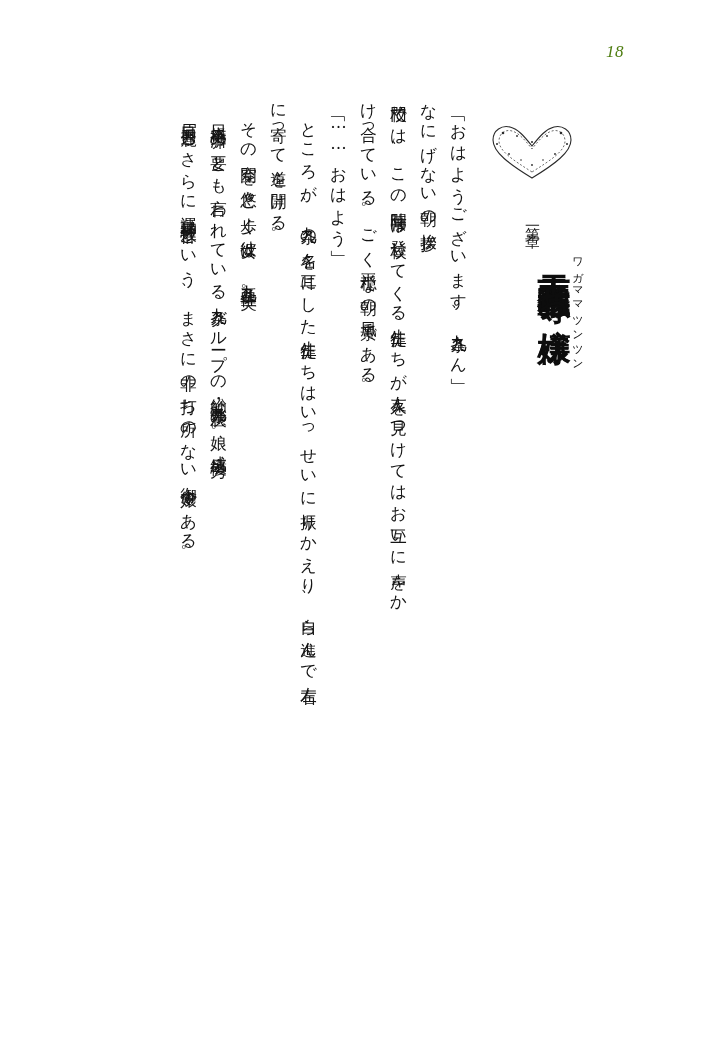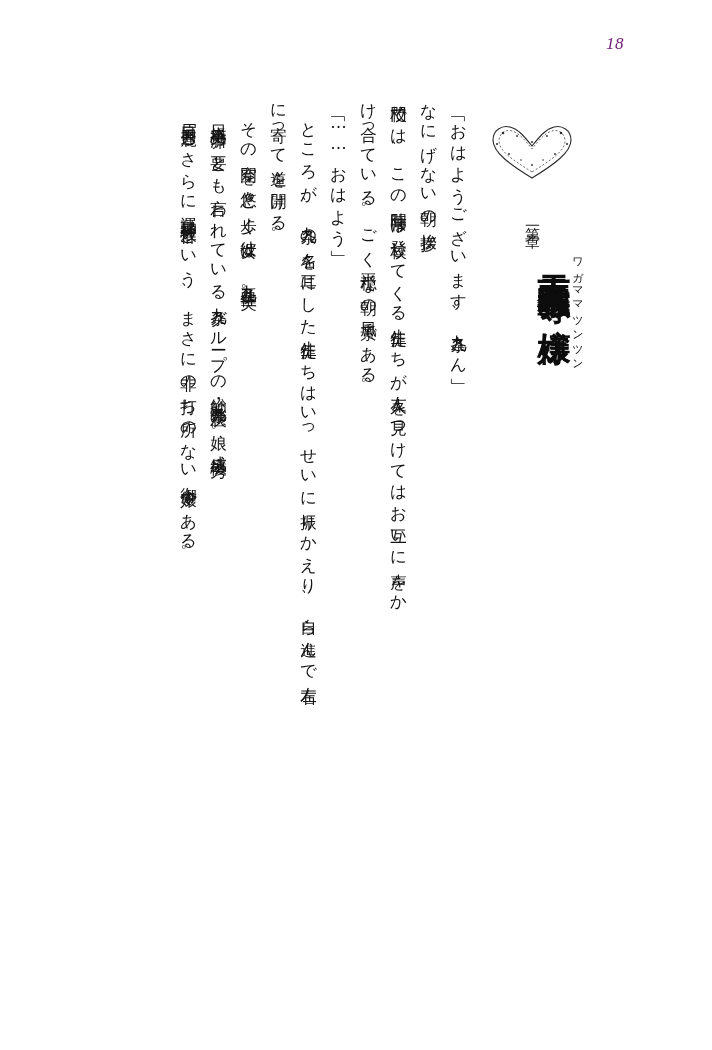--- a/index.html
+++ b/index.html
@@ -17,26 +17,26 @@
   }
 
   .page {
     position: absolute;
     inset: 0;
   }
 
   
   .page-number {
     position: absolute;
-    top: 34px;
+    top: 42px;
     right: 88px;
     font-family: "Liberation Serif", "DejaVu Serif", serif;
     font-style: italic;
     font-size: 17px;
-    color: #701a75;
+    color: #4d7c0f;
     letter-spacing: 0.5px;
   }
 
   
   .chapter-block {
     position: absolute;
     top: 120px;
     right: 120px;
     width: 120px;
     height: 470px;

